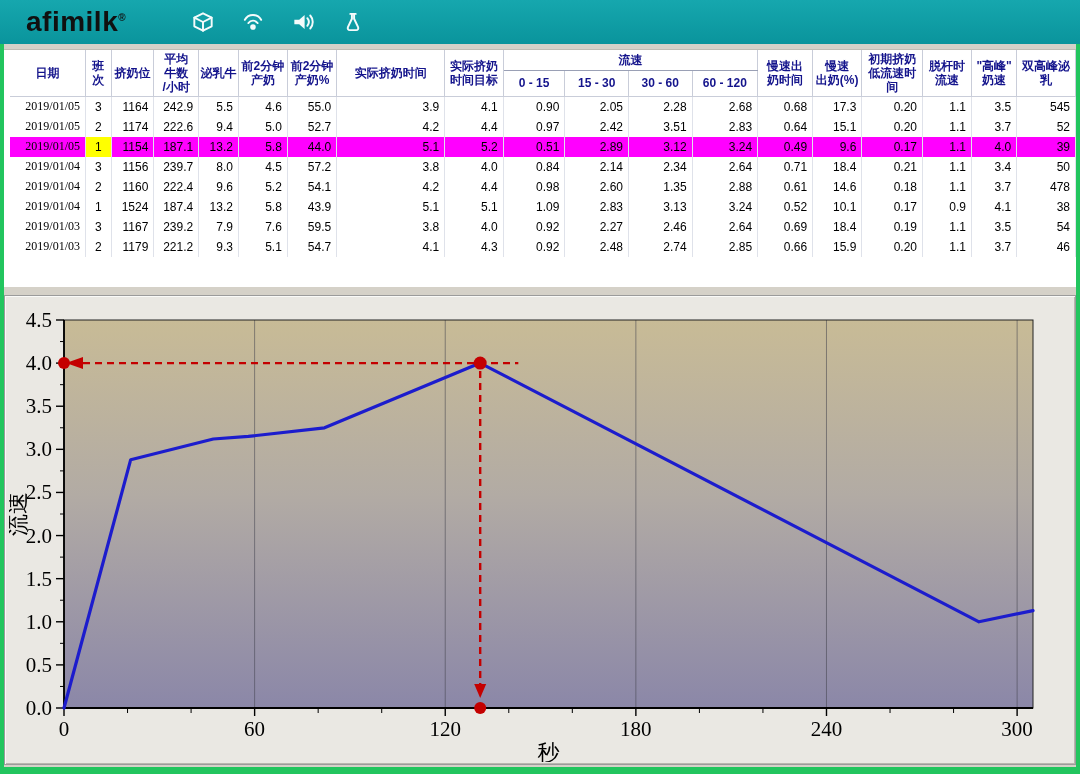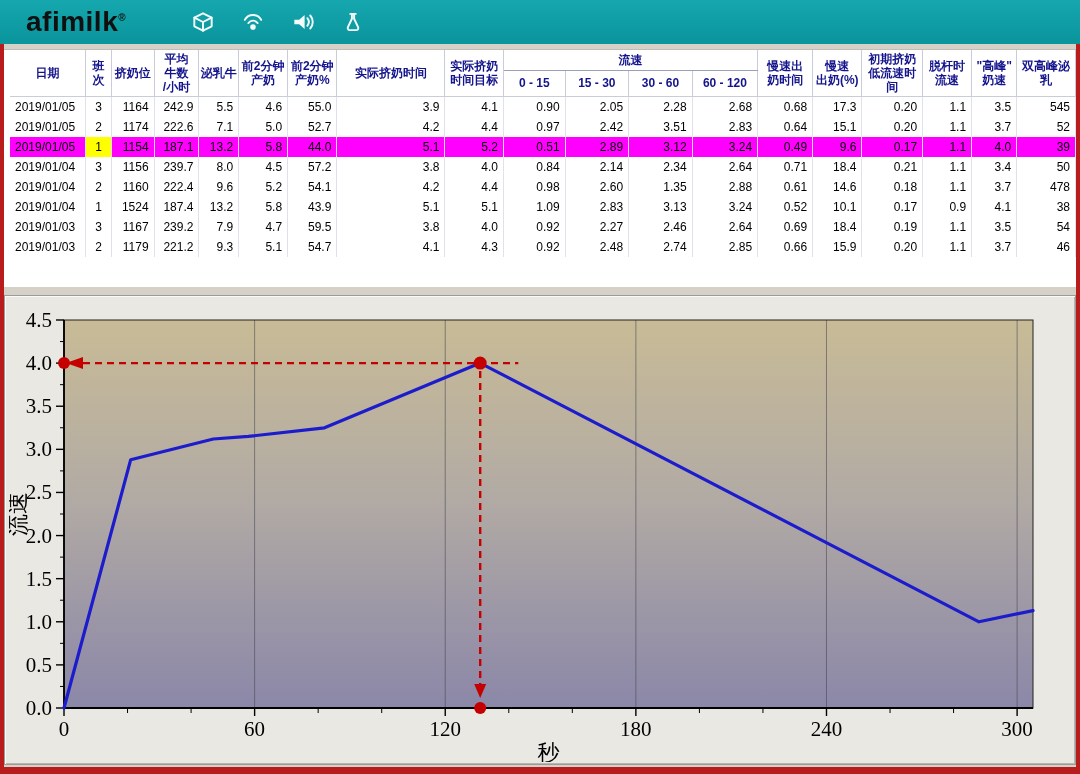--- a/index.html
+++ b/index.html
@@ -1,18 +1,18 @@
 <!DOCTYPE html>
 <html><head>
 <meta charset="utf-8">
 <style>
   * { margin:0; padding:0; box-sizing:border-box; }
   html,body { width:1080px; height:774px; overflow:hidden; background:#0b99a1;
               font-family:"Liberation Sans", sans-serif; }
-  .window { position:relative; width:1080px; height:774px; background:#b91c1c; }
+  .window { position:relative; width:1080px; height:774px; background:#22c55e; }
 
   
   .topbar { position:absolute; top:0; left:0; right:0; height:44px;
             background:linear-gradient(#16a7ae,#0a949c);
             display:flex; align-items:center; padding-left:26px; }
   .logo { font-size:28px; font-weight:bold; color:#101010; letter-spacing:.5px; }
   .logo sup { font-size:10px; font-weight:bold; }
   .tbicons { display:flex; gap:20px; margin-left:62px; }
   .tbicon { width:30px; height:30px; display:flex; align-items:center; justify-content:center; cursor:pointer; }
   .tbicon svg { stroke:#f4fbfb; fill:none; stroke-width:1.8; stroke-linecap:round; stroke-linejoin:round; }
@@ -24,21 +24,21 @@
   .table-panel { position:absolute; top:5px; left:0; right:0; height:238px;
                  background:#fff; overflow:hidden; padding-left:6px; border-top:1px solid #bfbcb4;}
   table.grid { border-collapse:collapse; table-layout:fixed; }
   table.grid th { color:#14148c; font-weight:bold; font-size:12px; line-height:14px;
                   text-align:center; vertical-align:middle; white-space:pre-line;
                   border-right:1px solid #c9cdd9; border-bottom:1px solid #c9cdd9;
                   padding:2px 1px; background:#fff; }
   table.grid th.flowgrp { border-bottom:1px solid #9aa0b5; height:20px; }
   table.grid td { font-size:12px; color:#000; height:20px; padding:0 5px;
                   border-right:1px solid #dfe2ea; white-space:nowrap; overflow:hidden; }
-  td.al { text-align:left; }  td.ac { text-align:center; }  td.ar { text-align:right; }
+  td.al { text-align:right;font-family:Liberation Serif, serif; }  td.ac { text-align:center; }  td.ar { text-align:right; }
 
   
   .chart-panel { position:absolute; top:251px; left:0; right:0; bottom:2px;
                  background:#eae8e3; border:1px solid #9b9b9b;
                  box-shadow:inset 1px 1px 0 #fafaf8, inset -1px -1px 0 #b9b6ae;
                  padding:2px 0 0 4px; }
   .ticklabel { font-family:"Liberation Serif", serif; font-size:21px; fill:#000; }
   .axislabel { font-family:"Liberation Serif", serif; font-size:22px; fill:#000; }
 </style>
 </head>
@@ -160,21 +160,21 @@
               <td class="ar">0.20</td>
               <td class="ar">1.1</td>
               <td class="ar">3.5</td>
               <td class="ar">545</td>
             </tr>
             <tr>
               <td class="al">2019/01/05</td>
               <td class="ac">2</td>
               <td class="ar">1174</td>
               <td class="ar">222.6</td>
-              <td class="ar">7.1</td>
+              <td class="ar">9.4</td>
               <td class="ar">5.0</td>
               <td class="ar">52.7</td>
               <td class="ar">4.2</td>
               <td class="ar">4.4</td>
               <td class="ar">0.97</td>
               <td class="ar">2.42</td>
               <td class="ar">3.51</td>
               <td class="ar">2.83</td>
               <td class="ar">0.64</td>
               <td class="ar">15.1</td>
@@ -266,21 +266,21 @@
               <td class="ar">0.9</td>
               <td class="ar">4.1</td>
               <td class="ar">38</td>
             </tr>
             <tr>
               <td class="al">2019/01/03</td>
               <td class="ac">3</td>
               <td class="ar">1167</td>
               <td class="ar">239.2</td>
               <td class="ar">7.9</td>
-              <td class="ar">4.7</td>
+              <td class="ar">7.6</td>
               <td class="ar">59.5</td>
               <td class="ar">3.8</td>
               <td class="ar">4.0</td>
               <td class="ar">0.92</td>
               <td class="ar">2.27</td>
               <td class="ar">2.46</td>
               <td class="ar">2.64</td>
               <td class="ar">0.69</td>
               <td class="ar">18.4</td>
               <td class="ar">0.19</td>

